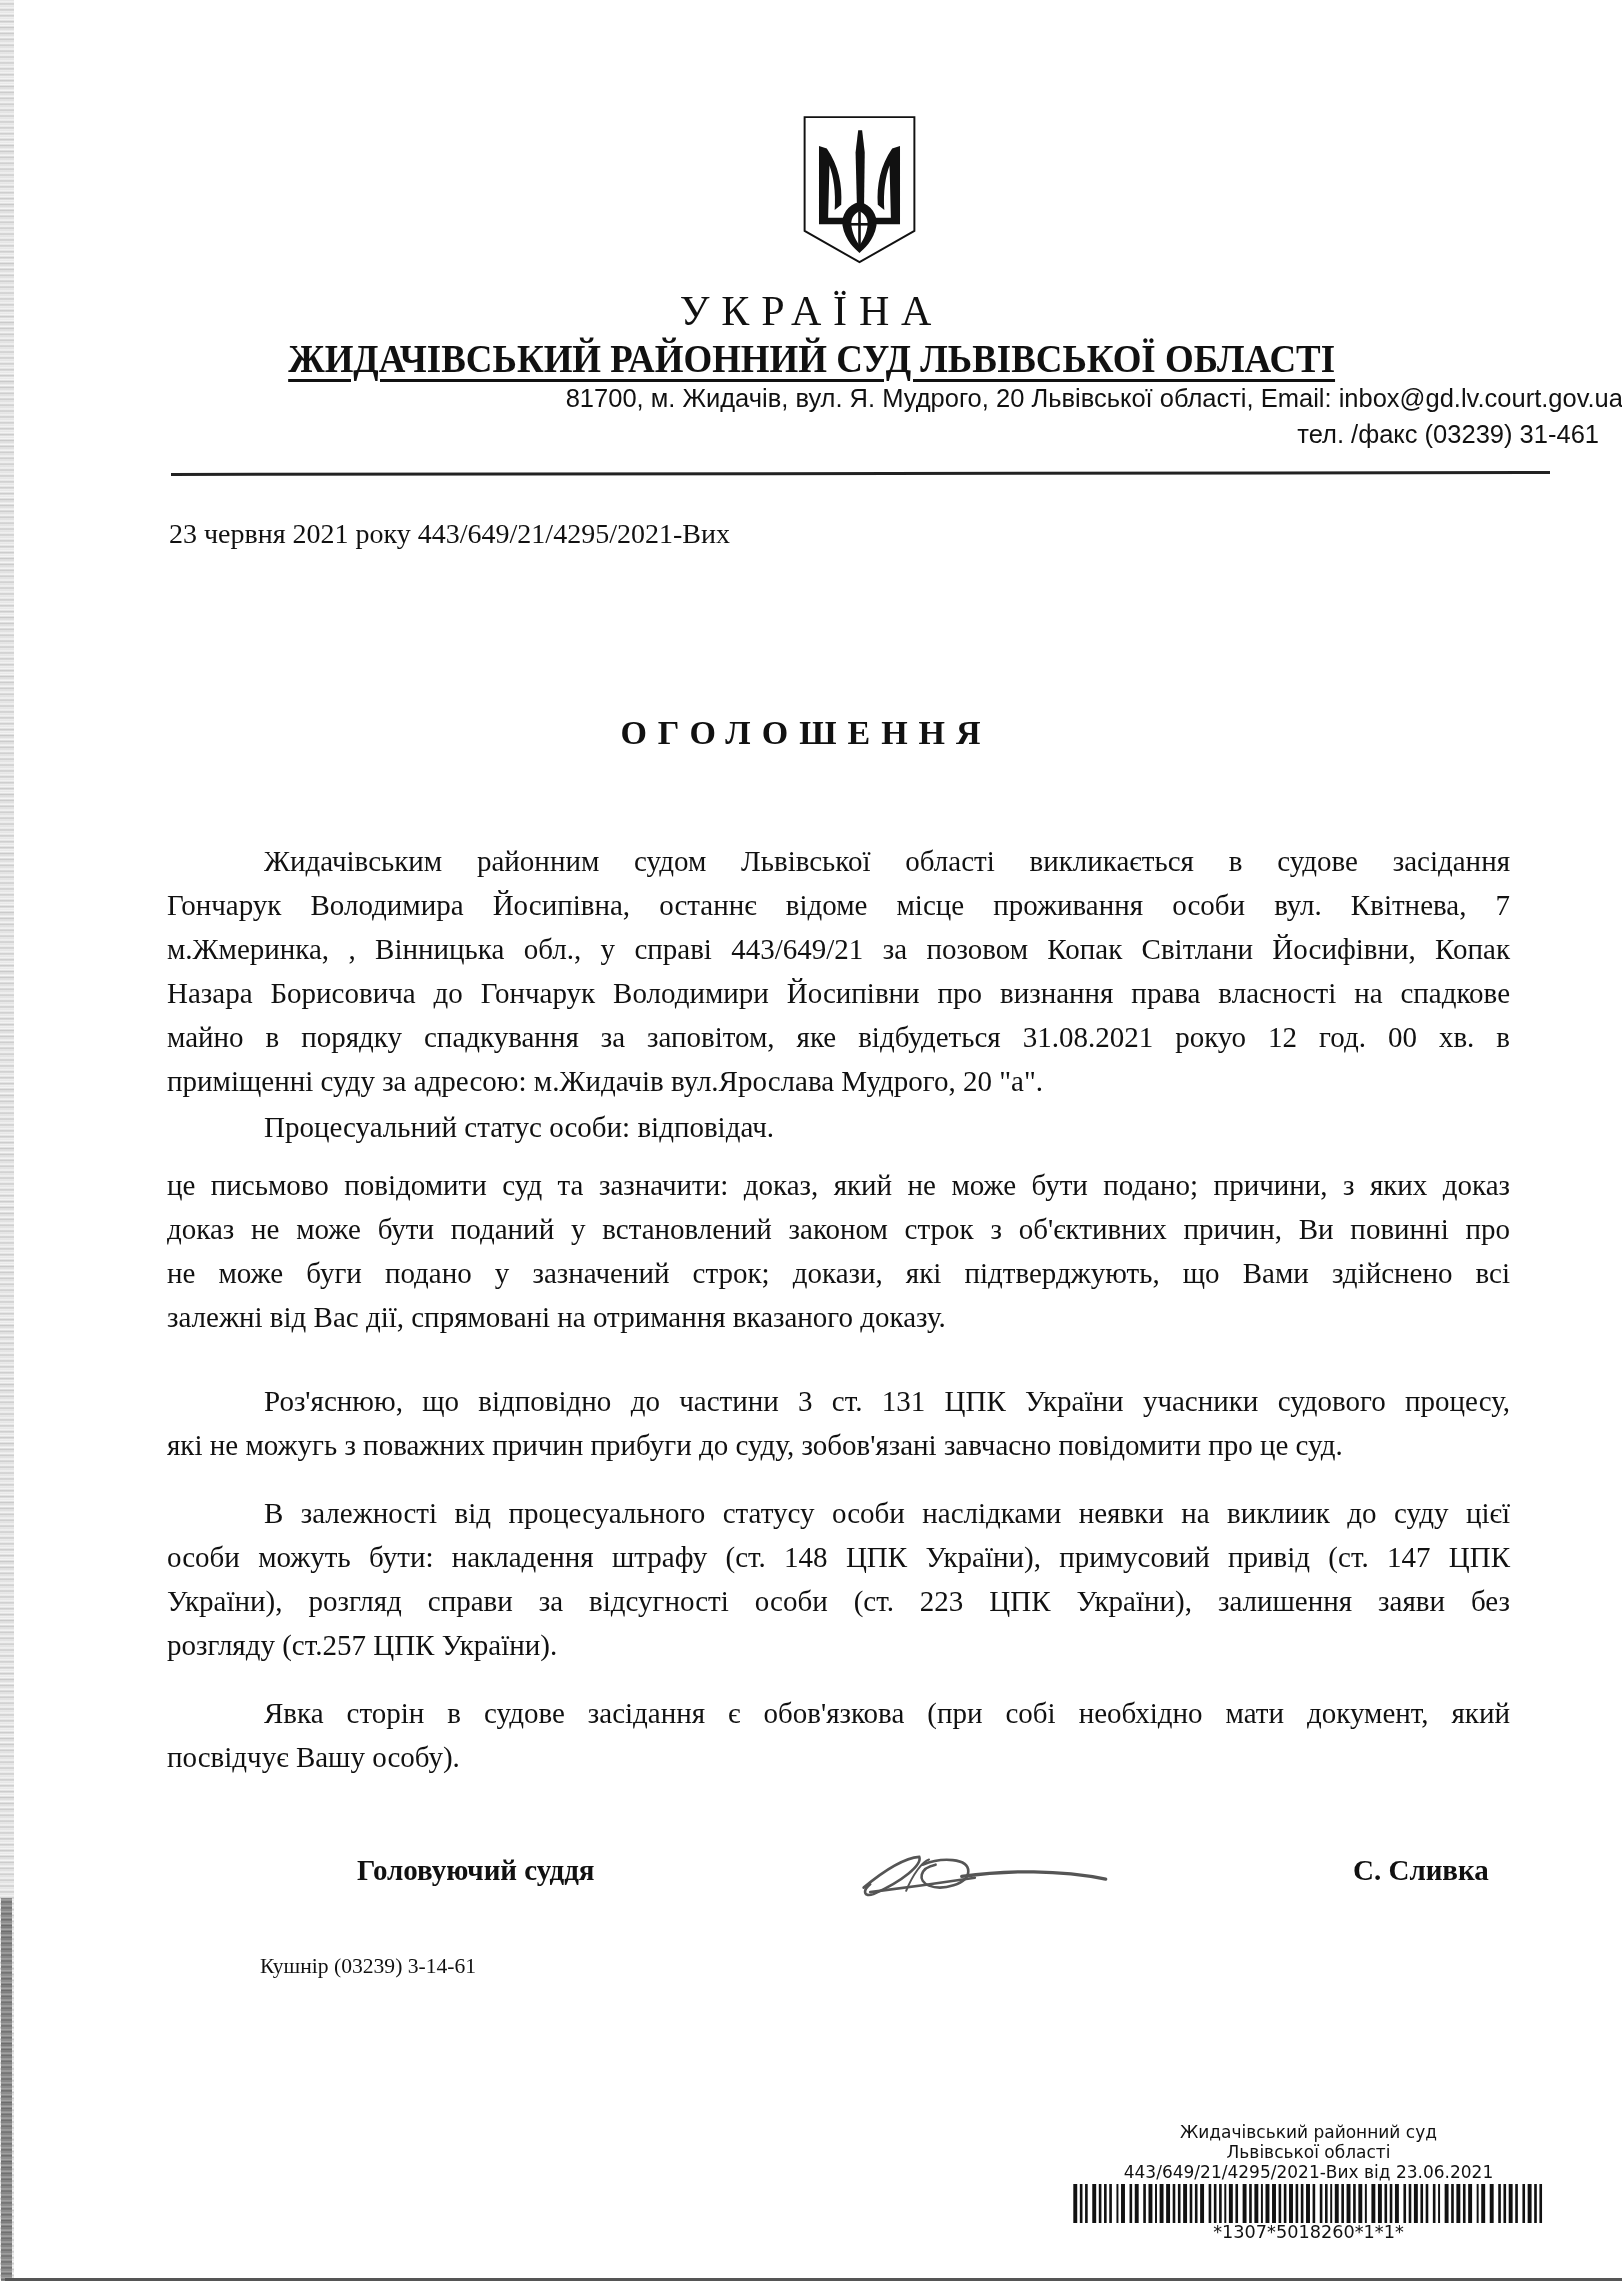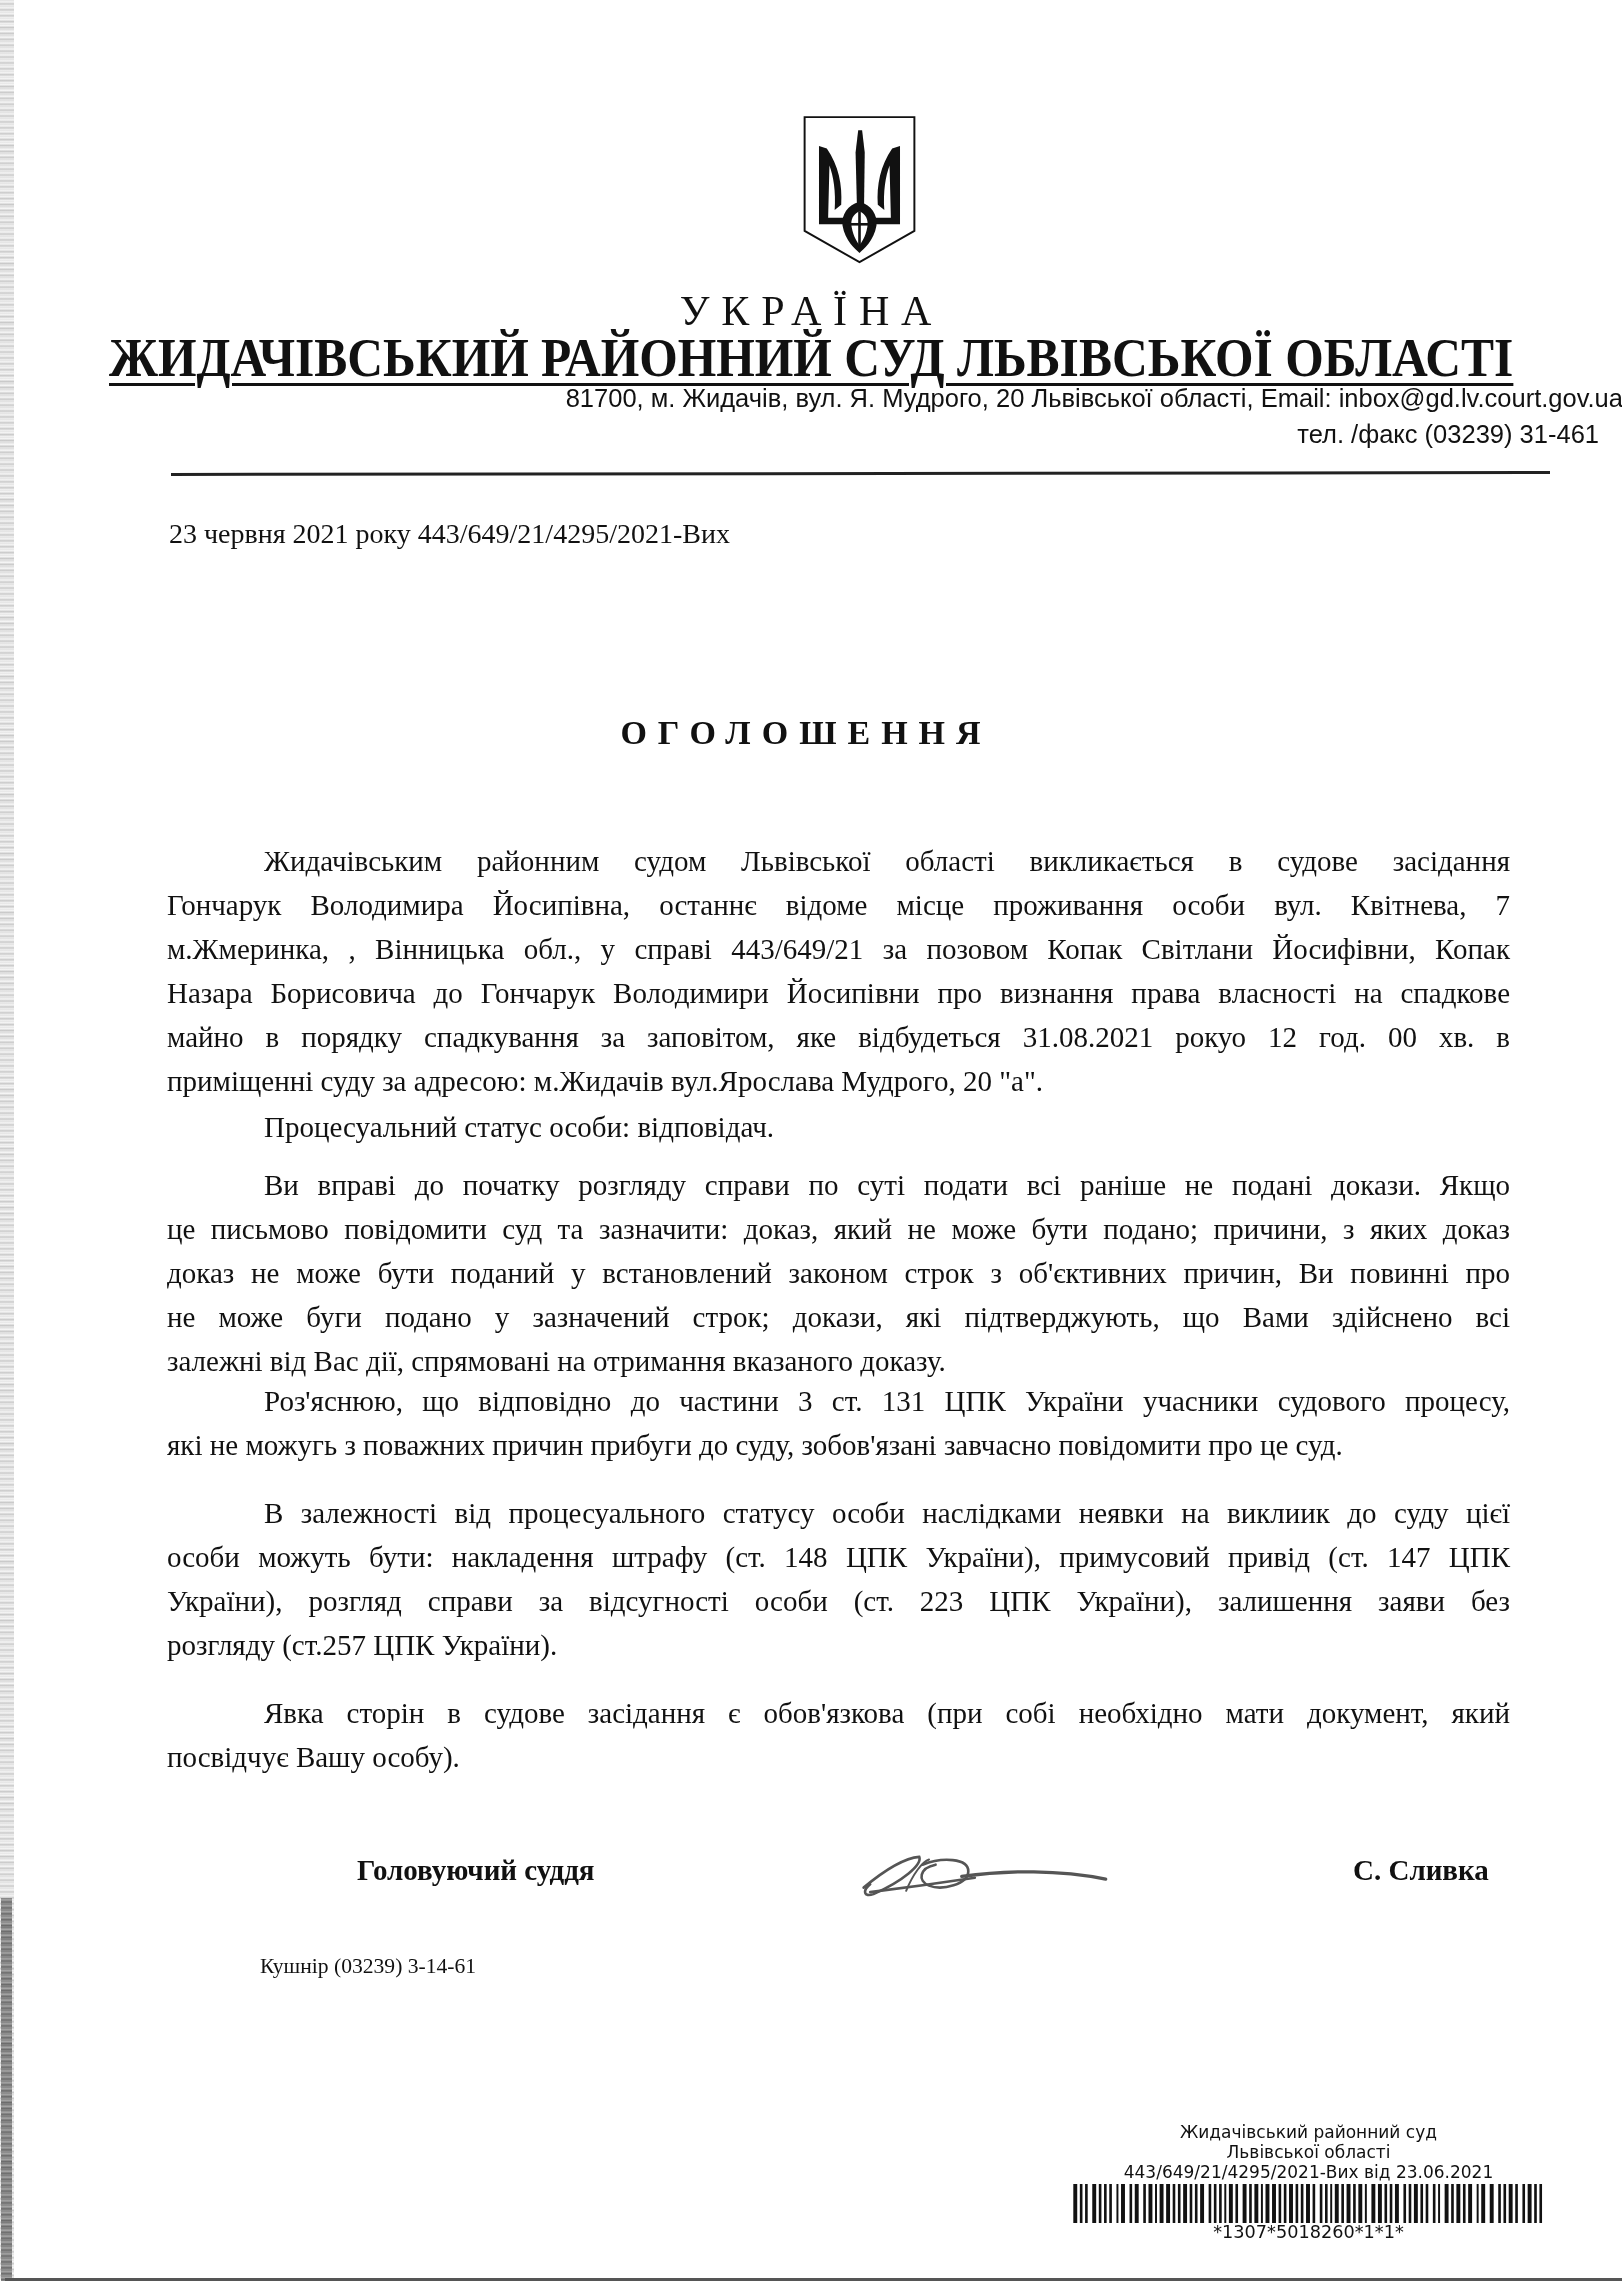--- a/index.html
+++ b/index.html
@@ -12,21 +12,21 @@
     opacity: .8; }
   #scan-left-dark { left: 1.3px; top: 1898px; width: 10.5px; height: 383px;
     background: repeating-linear-gradient(180deg, #6e6e6e 0px, #9a9a9a 2px, #555 3.9px, #888 5.9px); opacity:.85; }
   #scan-bottom { left: 5.2px; top: 2278px; width: 1618px; height: 3.3px; background: #555; }
 
   
   #coat { left: 802px; top: 113px; width: 115px; height: 152px; }
   #country { left: 0; width: 1623px; top: 288px; text-align: center;
     font-size: 42px; letter-spacing: 11.8px; line-height: 46px; }
   #court-name { left: 0; width: 1623px; top: 335px; text-align: center;
-    font-weight: bold; font-size: 55px; line-height: 46px; }
+    font-weight: bold; font-size: 41px; line-height: 46px; }
   #court-name span { text-decoration: underline; text-decoration-thickness: 3.3px; text-underline-offset: 6.5px;
     display: inline-block; transform: scaleX(0.9); }
   #address { left: 0; width: 1623px; top: 383px; text-align: right;
     font-family: "Liberation Sans", "DejaVu Sans", sans-serif; font-size: 25.5px; line-height: 31px; }
   #phone { left: 0; width: 1599px; top: 419px; text-align: right;
     font-family: "Liberation Sans", "DejaVu Sans", sans-serif; font-size: 25.5px; line-height: 31px; }
   #header-rule { left: 171px; top: 472px; width: 1379px; height: 2.6px; background: #222; transform: rotate(-0.08deg); }
 
   #outgoing { left: 169px; top: 517px; font-size: 28px; line-height: 34px; }
   #title { left: 0; width: 1612px; top: 713px; text-align: center;
@@ -93,21 +93,20 @@
   <div class="line">Назара Борисовича до Гончарук Володимири Йосипівни про визнання права власності на спадкове</div>
   <div class="line">майно в порядку спадкування за заповітом, яке відбудеться 31.08.2021 рокуо 12 год. 00 хв.  в</div>
   <div class="line last">приміщенні суду за адресою: м.Жидачів вул.Ярослава Мудрого, 20 "а".</div>
 </div>
 
 <div class="para" id="p2">
   <div class="line first last">Процесуальний статус особи: відповідач.</div>
 </div>
 
 <div class="para" id="p3">
-  <div class="line first">Ви вправі до початку розгляду справи по суті подати всі раніше не подані докази. Якщо</div>
   <div class="line">це письмово повідомити суд та зазначити: доказ, який не може бути подано; причини, з яких доказ</div>
   <div class="line">доказ не може бути поданий у встановлений законом строк з об'єктивних причин, Ви повинні про</div>
   <div class="line">не може буги подано у зазначений строк; докази, які підтверджують, що Вами здійснено всі</div>
   <div class="line last">залежні від Вас дії, спрямовані на отримання  вказаного доказу.</div>
 </div>
 
 <div class="para" id="p4">
   <div class="line first">Роз'яснюю, що відповідно до частини 3 ст. 131 ЦПК України учасники судового процесу,</div>
   <div class="line last">які не можугь з поважних причин прибуги до суду, зобов'язані завчасно повідомити про це суд.</div>
 </div>

